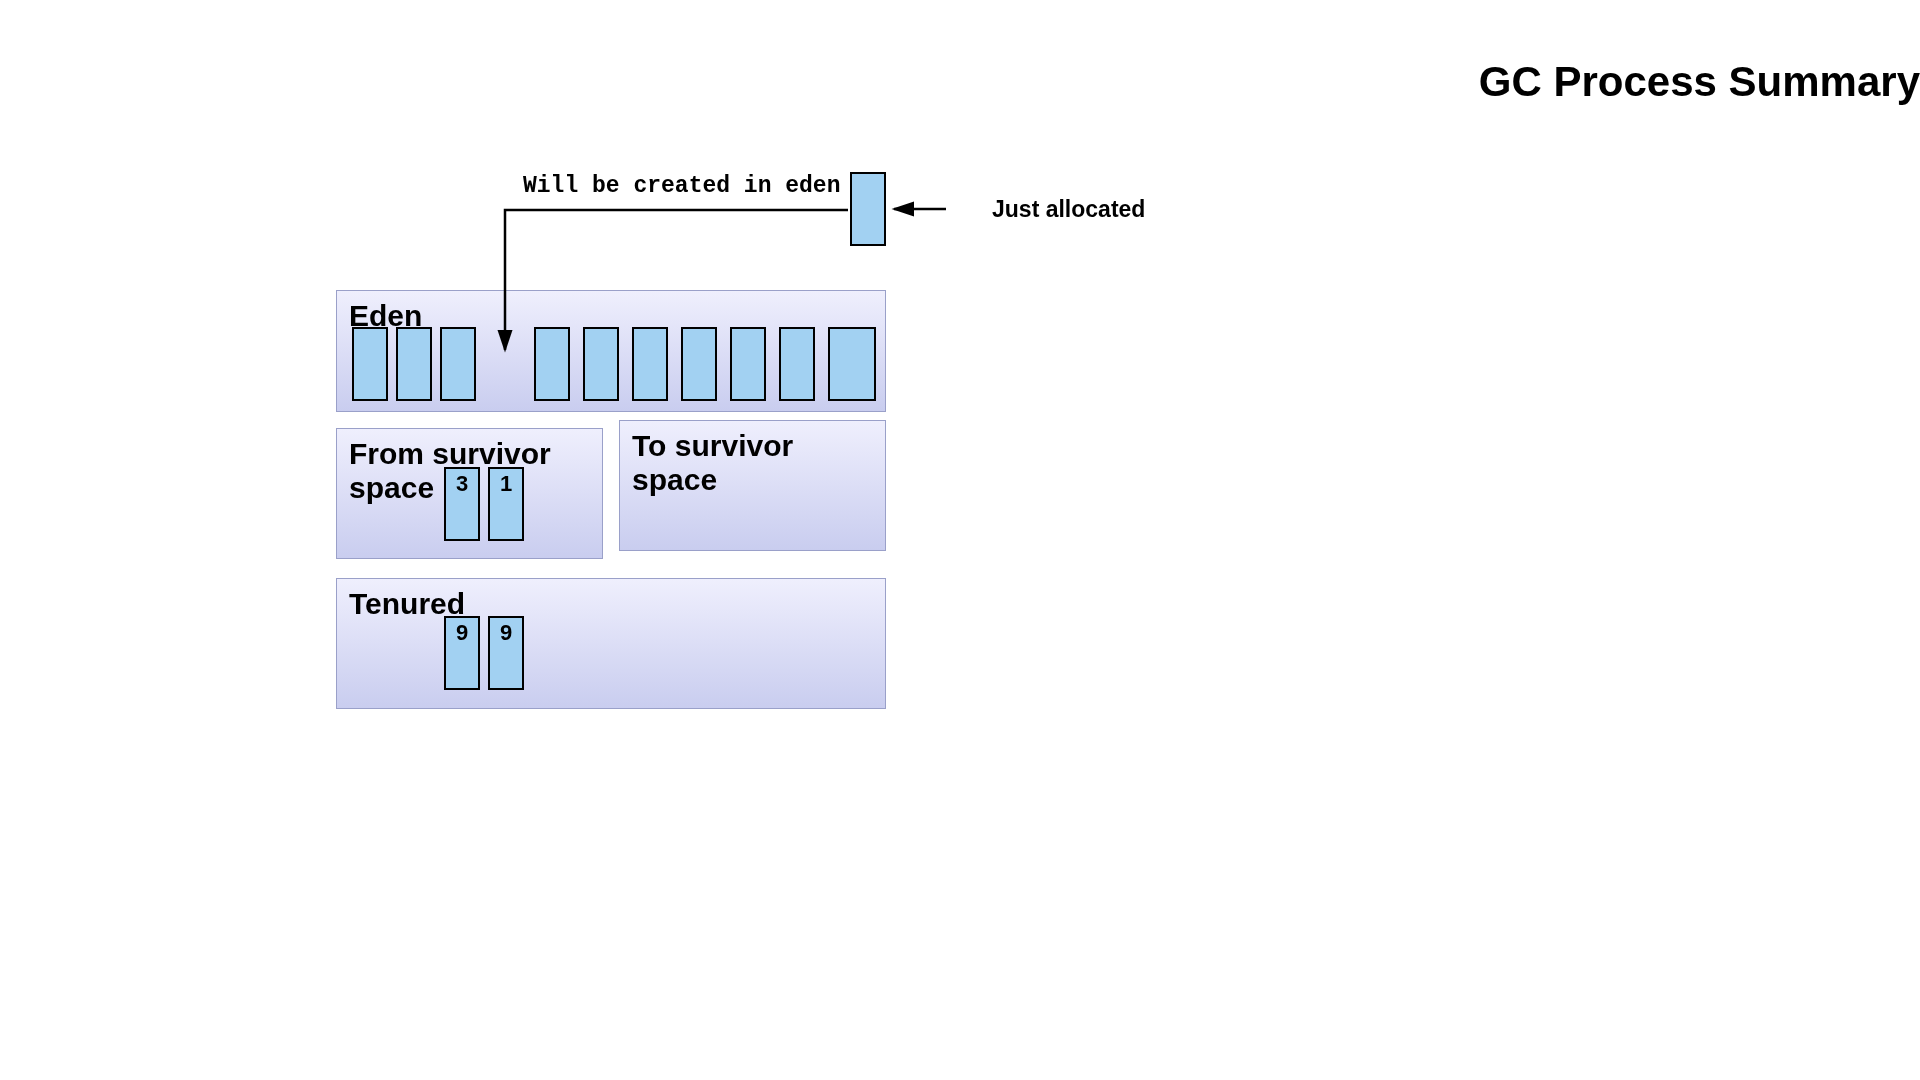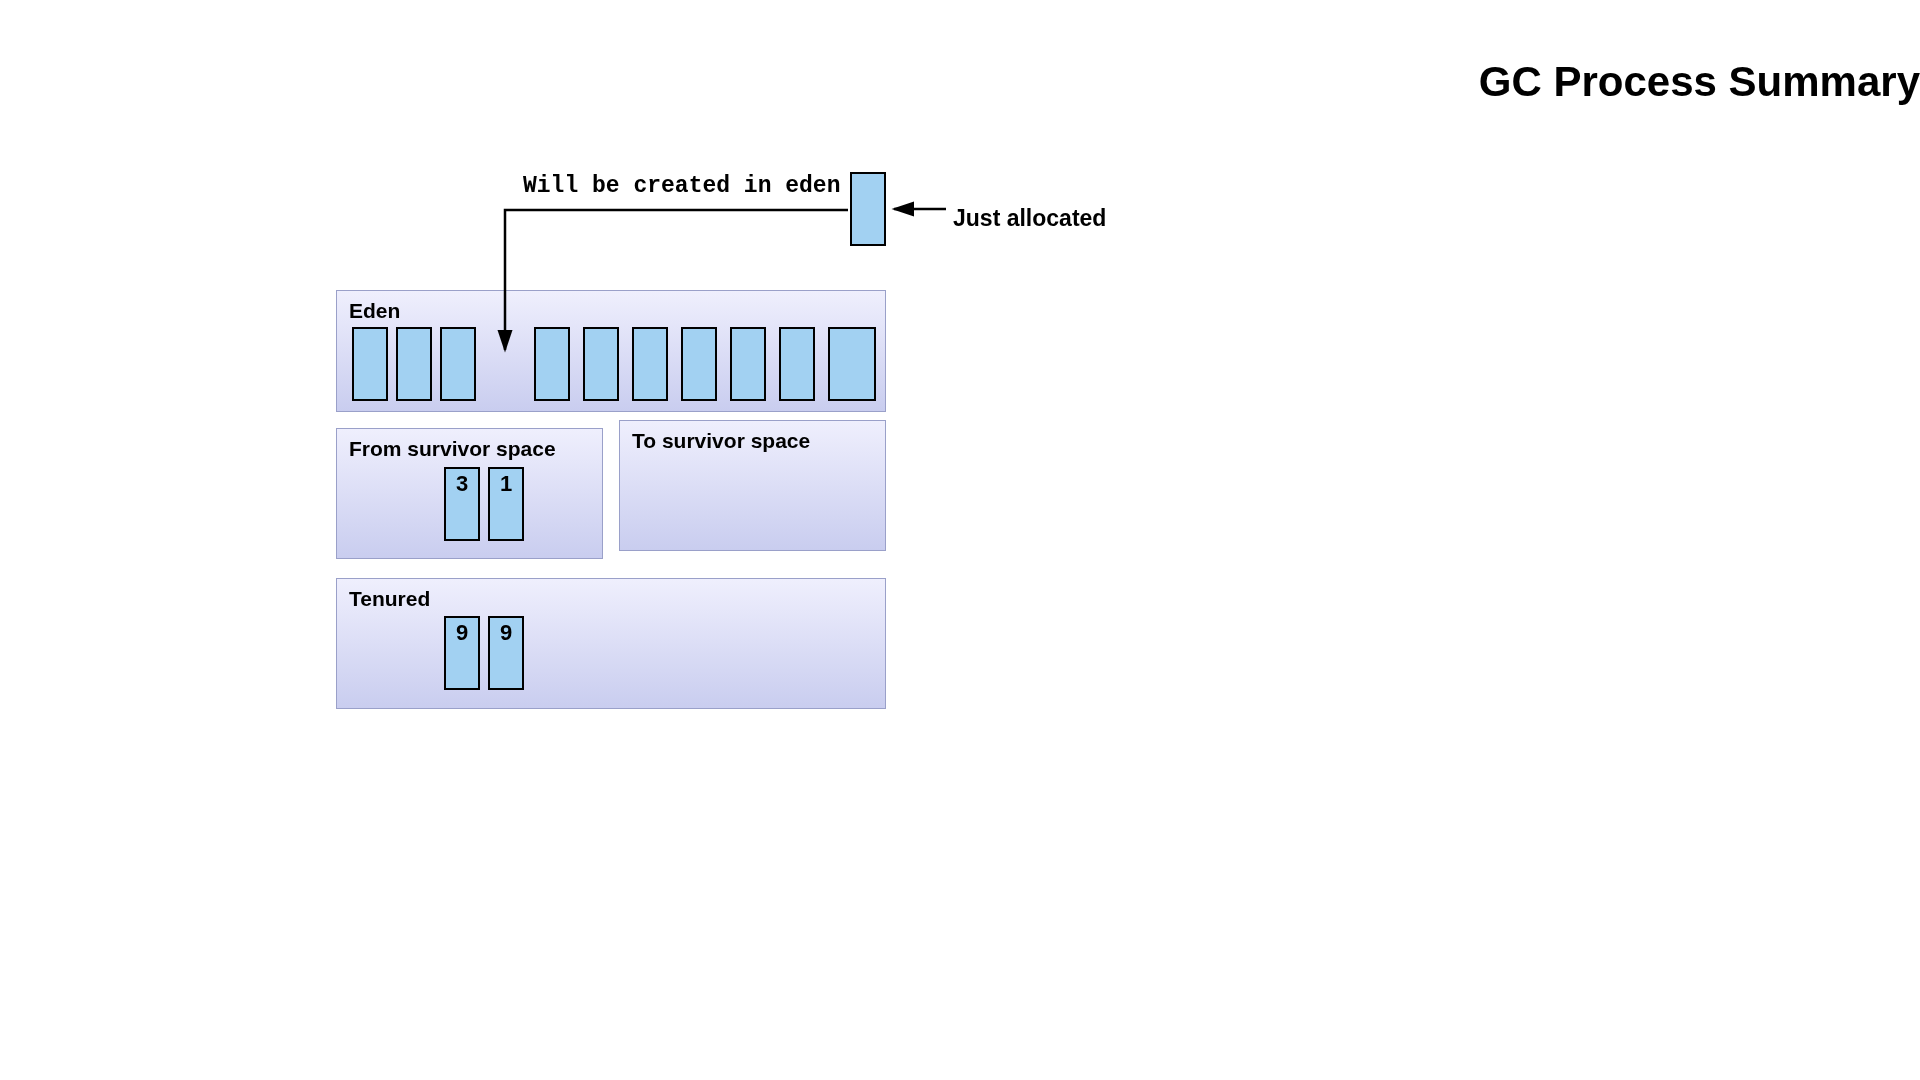--- a/index.html
+++ b/index.html
@@ -22,21 +22,21 @@
       color: #000;
     }
     .region {
       position: absolute;
       border: 1px solid #9aa0c9;
       background: linear-gradient(to bottom, #efeffd 0%, #c9cdef 100%);
     }
     .region-label {
       position: absolute;
       font-weight: 700;
-      font-size: 21px;
+      font-size: 30px;
       color: #000;
     }
     .block {
       position: absolute;
       background: #a2d1f2;
       border: 2px solid #000;
     }
     .block.small {
       width: 36px;
       height: 74px;
@@ -66,21 +66,21 @@
 </head>
 <body>
 
 <div class="title">GC Process Summary</div>
 
 <div class="block small" style="left:850px; top:172px;">
   <span class="block-label"></span>
 </div>
 
 <div class="annot" style="left:523px; top:173px;font-family:Liberation Mono, monospace;">Will be created in eden</div>
-<div class="annot" style="left:953px; top:196px;margin-top:9px;">Just allocated</div>
+<div class="annot" style="left:992px; top:196px;">Just allocated</div>
 
 <div class="region" style="left:336px; top:290px; width:550px; height:122px;">
   <div class="region-label" style="left:12px; top:8px;">Eden</div>
 </div>
 
 <div class="block small" style="left:352px; top:327px;">
     <span class="block-label"></span>
   </div>
 <div class="block small" style="left:396px; top:327px;">
     <span class="block-label"></span>

